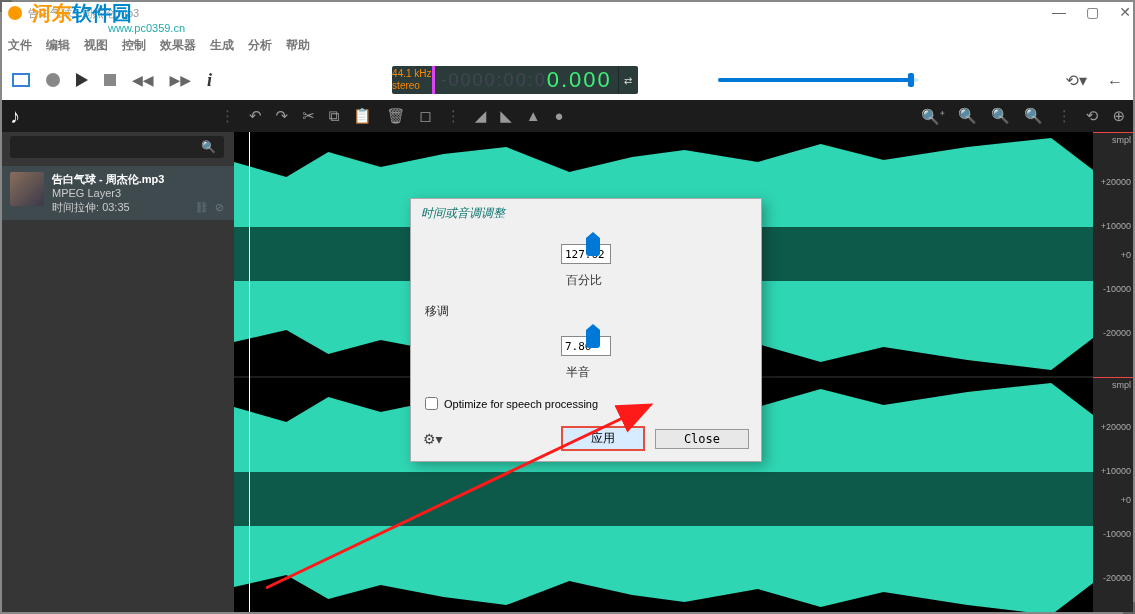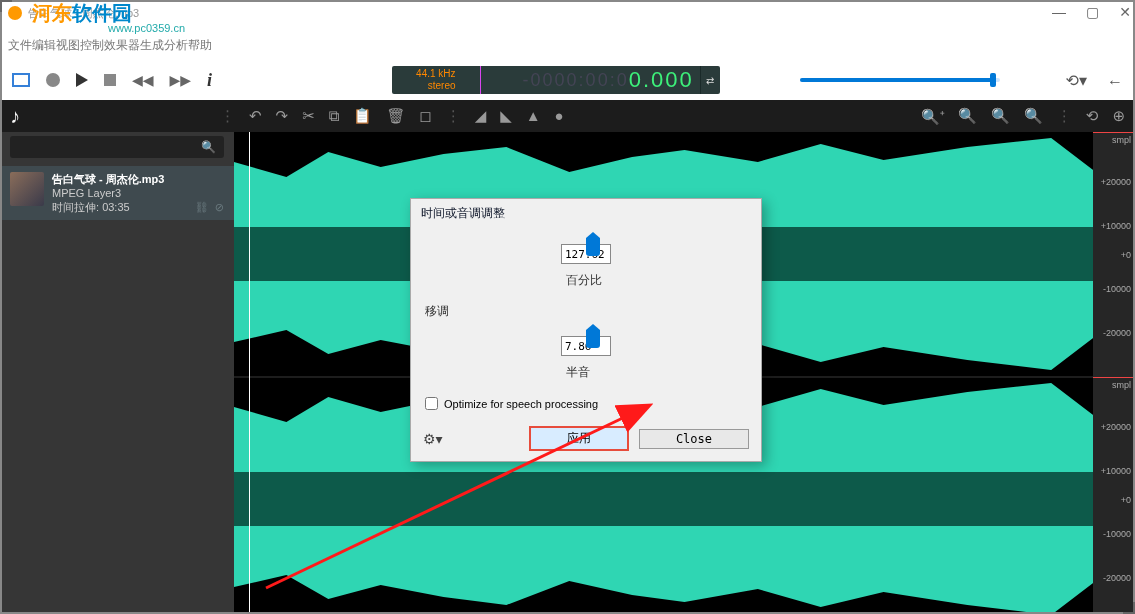--- a/index.html
+++ b/index.html
@@ -8,36 +8,36 @@
 .titlebar { height: 26px; background: #fff; display: flex; align-items: center; padding: 0 8px; position: relative; }
 .titlebar .logo { width: 14px; height: 14px; background: #f90; border-radius: 50%; margin-right: 6px; }
 .titlebar .title-text { font-size: 11px; color: #999; }
 .titlebar .watermark { position: absolute; left: 8px; top: 0; font-size: 20px; font-weight: bold; margin-left: 24px; }
 .titlebar .watermark .w1 { color: #f90; }
 .titlebar .watermark .w2 { color: #08c; }
 .titlebar .sub-watermark { position: absolute; left: 72px; top: 22px; font-size: 11px; color: #2aa; margin-left: 36px; }
 .titlebar .win-controls { position: absolute; right: 4px; top: 4px; display: flex; gap: 20px; color: #666; font-size: 14px; }
 .titlebar .win-controls span { cursor: pointer; }
 
-.menubar { height: 22px; display: flex; align-items: center; padding: 0 8px; font-size: 12px; color: #777; margin-top: 8px; }
+.menubar { height: 22px; display: flex; align-items: center; padding: 0 8px; gap: 14px; font-size: 12px; color: #777; margin-top: 8px; font-weight: bold; }
 .menubar span { cursor: pointer; }
 
 .toolbar { height: 40px; display: flex; align-items: center; padding: 0 12px; margin-top: 4px; }
 .toolbar .transport { display: flex; align-items: center; gap: 16px; }
 .toolbar .sel-rect { width: 18px; height: 14px; border: 2px solid #3580d8; }
 .toolbar .rec-circle { width: 14px; height: 14px; border-radius: 50%; background: #888; }
 .toolbar .play-tri { width: 0; height: 0; border-left: 12px solid #333; border-top: 7px solid transparent; border-bottom: 7px solid transparent; }
 .toolbar .stop-sq { width: 12px; height: 12px; background: #888; }
 .toolbar .info-i { font-family: "Times New Roman"; font-style: italic; font-size: 18px; font-weight: bold; color: #333; }
 
 .counter-box { margin-left: 180px; display: flex; background: #2a3b3a; border-radius: 2px; height: 28px; align-items: stretch; }
-.counter-meta { padding: 2px 24px; font-size: 10px; color: #f80; line-height: 12px; border-right: 1px solid #d946ef; text-align: right; }
+.counter-meta { padding: 2px 0; font-size: 10px; color: #f80; line-height: 12px; border-right: 3px solid #d946ef; }
 .counter-digits { display: flex; align-items: center; padding: 0 6px; font-family: "Courier New", monospace; }
 .counter-digits .seg { font-size: 18px; letter-spacing: 2px; }
-.counter-digits .dim { color: #445; margin-left: 36px; }
+.counter-digits .dim { color: #445; }
 .counter-digits .bright { color: #3df07a; font-size: 22px; }
 .counter-end { border-left: 1px solid #1a2a29; width: 20px; display: flex; align-items: center; justify-content: center; color: #ddd; font-size: 10px; }
 
 .vol-slider { margin-left: 80px; width: 200px; height: 4px; background: #cce5ff; position: relative; border-radius: 2px; }
 .vol-slider .track-fill { position: absolute; left: 0; top: 0; height: 4px; width: 195px; background: #0078d7; border-radius: 2px; }
 .vol-slider .thumb { position: absolute; left: 190px; top: -5px; width: 6px; height: 14px; background: #0078d7; border-radius: 2px; }
 
 .toolbar .right-icons { margin-left: auto; display: flex; gap: 20px; color: #555; font-size: 16px; }
 
 .black-toolbar { height: 32px; background: #1c1c1c; display: flex; align-items: center; padding: 0 10px; }
@@ -61,36 +61,36 @@
 .wave-area { flex: 1; position: relative; background: #000; }
 .waveform { position: absolute; inset: 0; }
 .waveform svg { width: 100%; height: 100%; display: block; }
 
 .ampl-ruler { position: absolute; right: 0; top: 0; bottom: 0; width: 42px; background: #262626; color: #aaa; font-size: 9px; display: flex; flex-direction: column; }
 .ampl-ruler .half { flex: 1; position: relative; border-top: 1px solid #ef4444; }
 .ampl-ruler .lbl { position: absolute; right: 4px; }
 .cursor-line { position: absolute; left: 15px; top: 0; bottom: 8px; width: 1px; background: #fff; z-index: 5; }
 
 .dialog { position: absolute; left: 410px; top: 198px; width: 352px; background: #f0f0f0; border: 1px solid #aaa; box-shadow: 4px 4px 12px rgba(0,0,0,.3); z-index: 20; }
-.dialog .dlg-title { padding: 6px 10px 10px; font-size: 12px; color: #0f172a; }
+.dialog .dlg-title { padding: 6px 10px 10px; font-size: 12px; color: #0f766e; font-style: italic; }
 .dialog .group-label { padding: 0 14px 4px; font-size: 12px; color: #333; }
 .dialog .slider-row { display: flex; align-items: center; padding: 4px 28px 14px; gap: 8px; flex-direction: column; }
 .dialog .dlg-slider { flex: 1; height: 22px; position: relative; }
 .dialog .dlg-slider .sline { position: absolute; left: 0; right: 0; top: 10px; height: 2px; background: #b0b0b0; }
 .dialog .dlg-slider .sthumb { position: absolute; top: 2px; width: 14px; height: 18px; background: #0078d7; border-radius: 0 0 3px 3px; }
 .dialog .dlg-slider .sthumb::before { content: ""; position: absolute; top: -6px; left: 0; border-left: 7px solid transparent; border-right: 7px solid transparent; border-bottom: 6px solid #0078d7; }
 .dialog .ticks { position: absolute; left: 0; right: 0; top: 14px; height: 6px; display: flex; justify-content: space-between; }
 .dialog .ticks i { width: 1px; height: 5px; background: #888; }
 .dialog .val-input { width: 50px; height: 20px; border: 1px solid #888; font-size: 11px; font-family: monospace; text-align: left; padding: 0 3px; }
 .dialog .unit { font-size: 12px; color: #333; width: 40px; }
 .dialog .check-row { display: flex; align-items: center; gap: 6px; padding: 2px 14px 10px; font-size: 11px; font-family: monospace; }
 .dialog .check-row input { width: 13px; height: 13px; }
 .dialog .btn-row { display: flex; align-items: center; padding: 6px 12px 10px; gap: 10px; }
 .dialog .gear { color: #444; font-size: 14px; margin-right: auto; }
-.dialog .dlg-btn { padding: 2px 36px; font-size: 12px; background: #e8e8e8; border: 1px solid #999; font-family: monospace; }
+.dialog .dlg-btn { padding: 2px 28px; font-size: 12px; background: #e8e8e8; border: 1px solid #999; font-family: monospace; }
 .dialog .dlg-btn.primary { border: 2px solid #e74c3c; background: #d8ecff; }
 
 .red-arrow { position: absolute; z-index: 25; pointer-events: none; }
 
 .frame-border { position: absolute; inset: 0; border: 2px solid #888; pointer-events: none; z-index: 200; }
 .frame-border::before, .frame-border::after { content: ""; position: absolute; width: 10px; height: 10px; border: 2px solid #666; }
 .frame-border::before { top: -2px; left: -2px; border-right: none; border-bottom: none; }
 .frame-border::after { bottom: -2px; right: -2px; border-left: none; border-top: none; }
 </style>
 </head>

